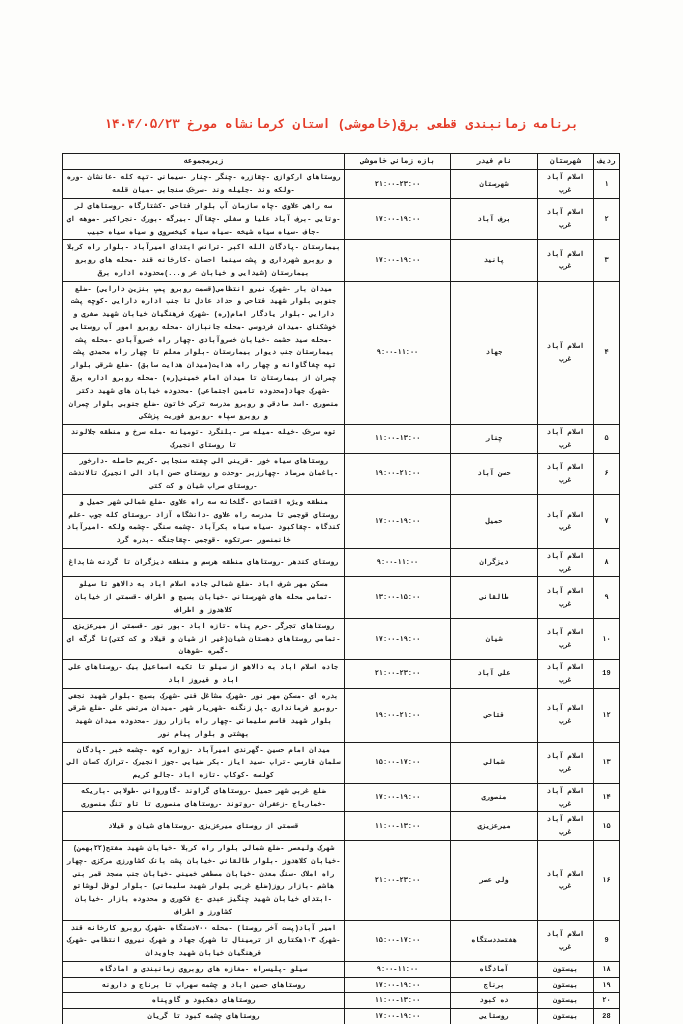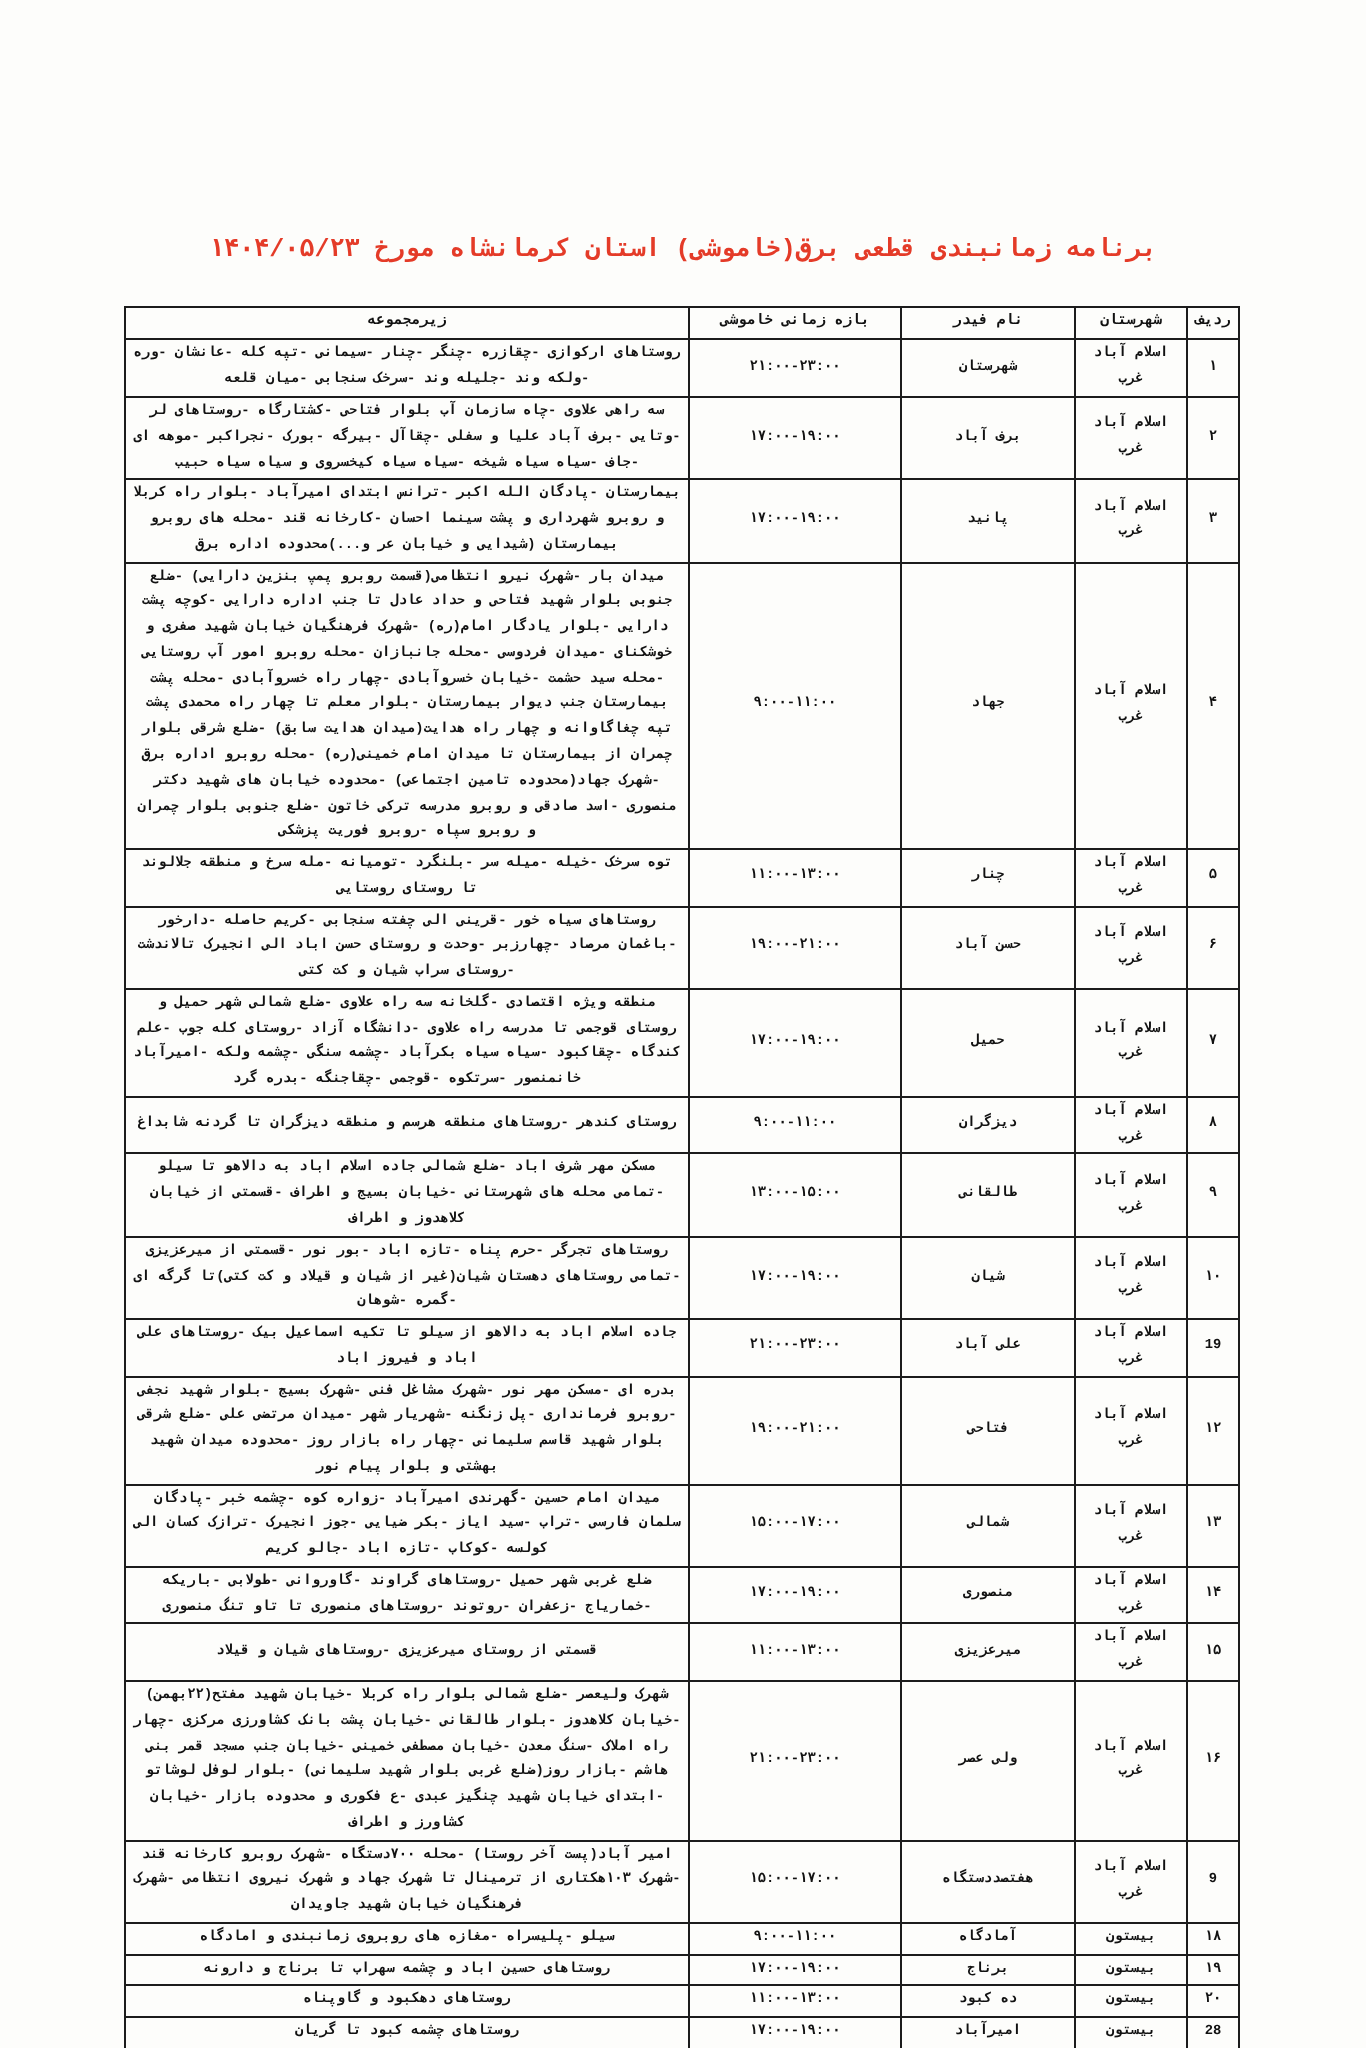--- a/index.html
+++ b/index.html
@@ -105,21 +105,21 @@
           <td>اسلام آباد غرب</td>
           <td>جهاد</td>
           <td class="time-cell">۹:۰۰-۱۱:۰۰</td>
           <td class="area-cell">میدان بار -شهرک نیرو انتظامی(قسمت روبرو پمپ بنزین دارایی) -ضلع جنوبی بلوار شهید فتاحی و حداد عادل تا جنب اداره دارایی -کوچه پشت دارایی -بلوار یادگار امام(ره) -شهرک فرهنگیان خیابان شهید صفری و خوشکنای -میدان فردوسی -محله جانبازان -محله روبرو امور آب روستایی -محله سید حشمت -خیابان خسروآبادی -چهار راه خسروآبادی -محله پشت بیمارستان جنب دیوار بیمارستان -بلوار معلم تا چهار راه محمدی پشت تپه چغاگاوانه و چهار راه هدایت(میدان هدایت سابق) -ضلع شرقی بلوار چمران از بیمارستان تا میدان امام خمینی(ره) -محله روبرو اداره برق -شهرک جهاد(محدوده تامین اجتماعی) -محدوده خیابان های شهید دکتر منصوری -اسد صادقی و روبرو مدرسه ترکی خاتون -ضلع جنوبی بلوار چمران و روبرو سپاه -روبرو فوریت پزشکی</td>
         </tr>
         <tr>
           <td>۵</td>
           <td>اسلام آباد غرب</td>
           <td>چنار</td>
           <td class="time-cell">۱۱:۰۰-۱۳:۰۰</td>
-          <td class="area-cell">توه سرخک -خیله -میله سر -بلنگرد -تومیانه -مله سرخ و منطقه جلالوند تا روستای روستایی</td>
+          <td class="area-cell">توه سرخک -خیله -میله سر -بلنگرد -تومیانه -مله سرخ و منطقه جلالوند تا روستای انجیرک</td>
         </tr>
         <tr>
           <td>۶</td>
           <td>اسلام آباد غرب</td>
           <td>حسن آباد</td>
           <td class="time-cell">۱۹:۰۰-۲۱:۰۰</td>
           <td class="area-cell">روستاهای سیاه خور -قرینی الی چفته سنجابی -کریم حاصله -دارخور -باغمان مرصاد -چهارزبر -وحدت و روستای حسن اباد الی انجیرک تالاندشت -روستای سراب شیان و کت کتی</td>
         </tr>
         <tr>
           <td>۷</td>
@@ -215,21 +215,21 @@
         <tr>
           <td>۲۰</td>
           <td>بیستون</td>
           <td>ده کبود</td>
           <td class="time-cell">۱۱:۰۰-۱۳:۰۰</td>
           <td class="area-cell">روستاهای دهکبود و گاوپناه</td>
         </tr>
         <tr>
           <td>28</td>
           <td>بیستون</td>
-          <td>امیرآباد</td>
+          <td>روستایی</td>
           <td class="time-cell">۱۷:۰۰-۱۹:۰۰</td>
           <td class="area-cell">روستاهای چشمه کبود تا گریان</td>
         </tr>
         <tr>
           <td>۲۲</td>
           <td>بیستون</td>
           <td>زمانبندی</td>
           <td class="time-cell">۱۵:۰۰-۱۷:۰۰</td>
           <td class="area-cell">روستاهای چشمه کبود تا روستای گریان</td>
         </tr>

